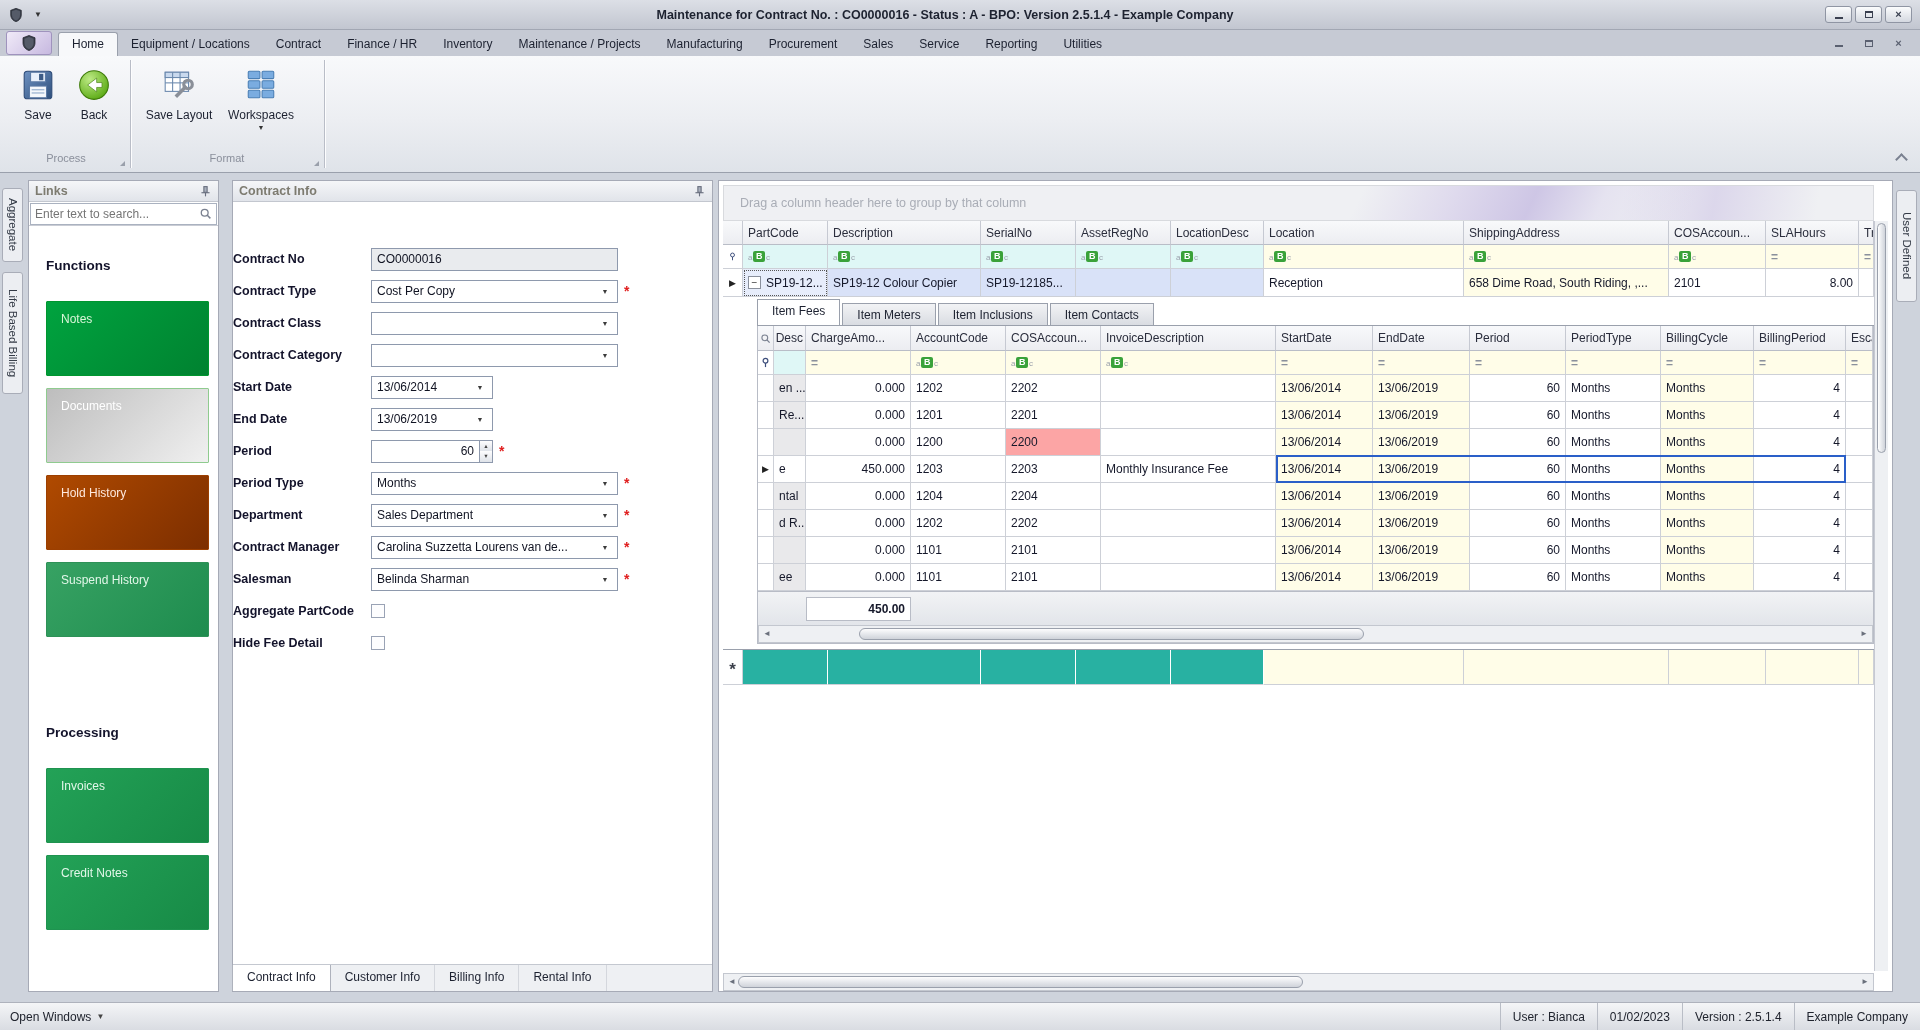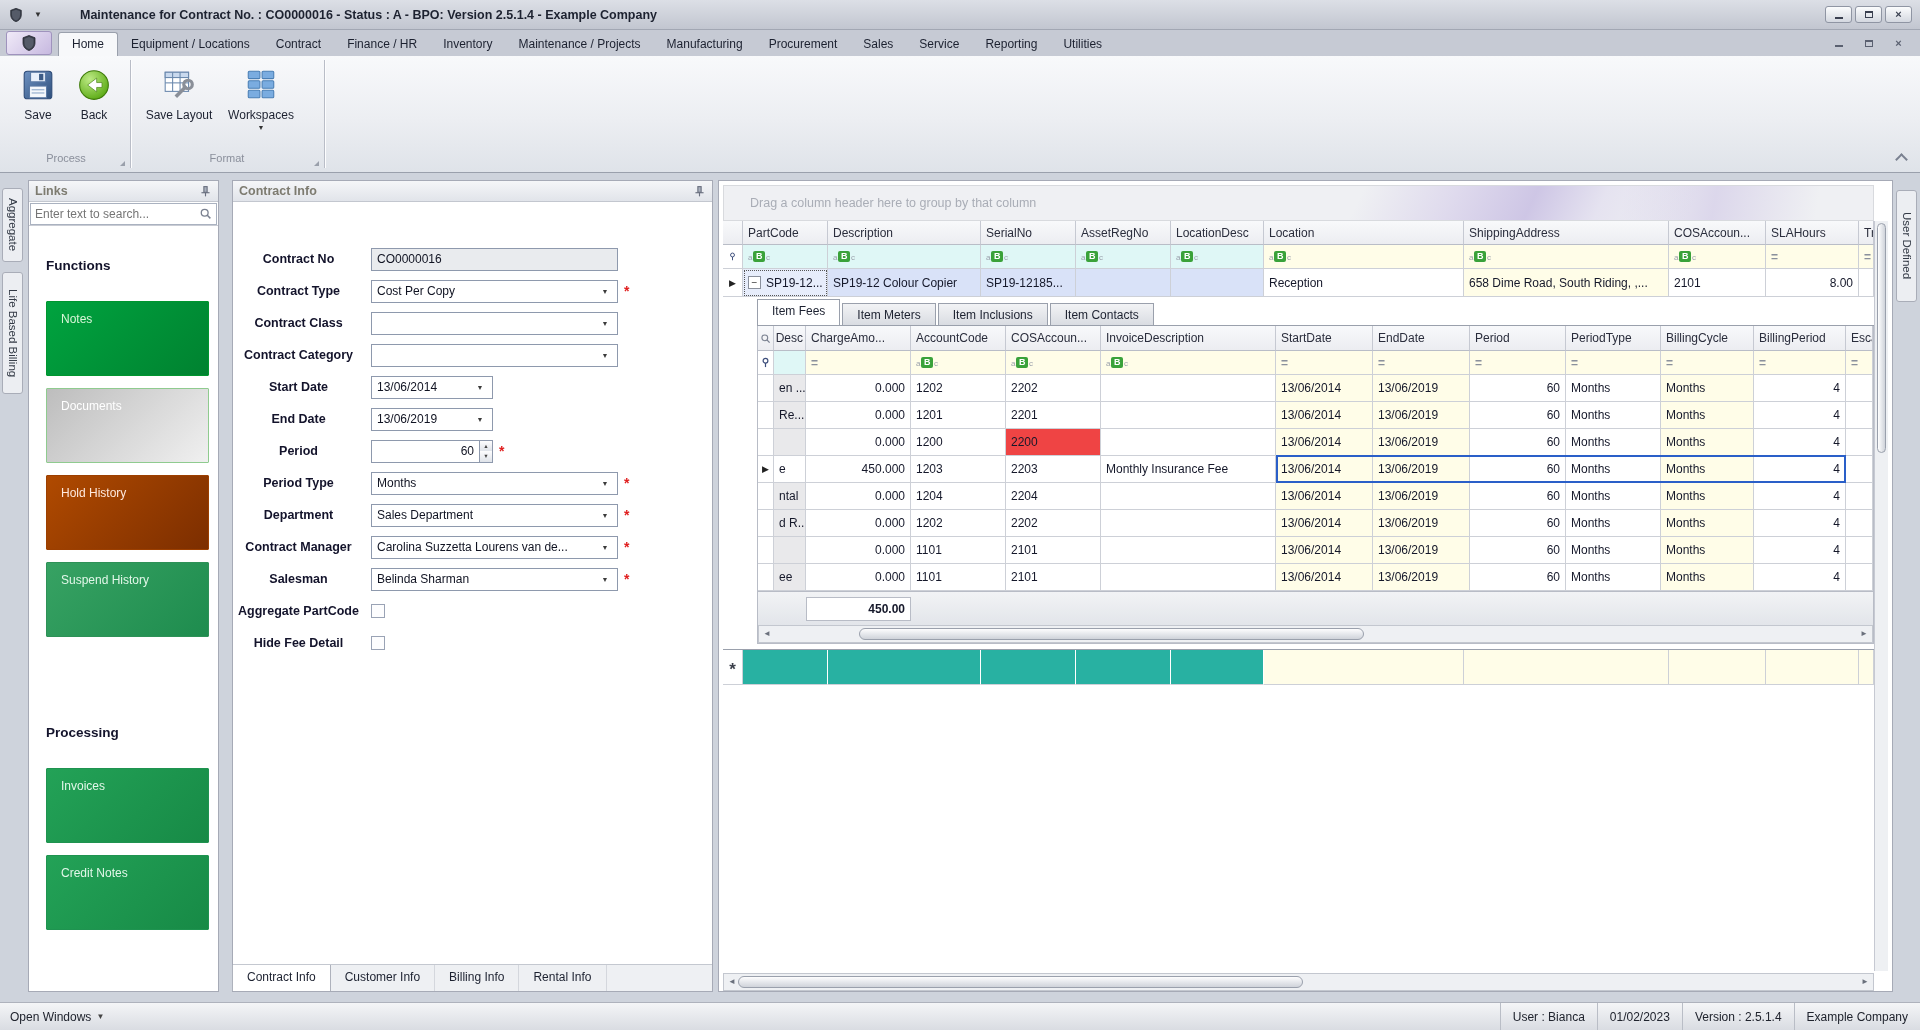--- a/index.html
+++ b/index.html
@@ -4,21 +4,21 @@
 <style>
   * { margin:0; padding:0; box-sizing:border-box; }
   html,body { width:1920px; height:1030px; overflow:hidden; font-family:"Liberation Sans", sans-serif; }
   .screen { position:relative; width:1920px; height:1030px; background:#ced3dc; overflow:hidden; }
 
   
   .titlebar { position:absolute; left:0; top:0; width:1920px; height:30px;
     background:linear-gradient(#dcdfe6,#c2c6d0); border-bottom:1px solid #a2a7b3;
     display:flex; align-items:center; }
   .qat { display:flex; align-items:center; gap:10px; padding-left:8px; width:80px; }
-  .title-text { flex:1; font-size:12.5px; font-weight:bold; color:#1d2230; }
+  .title-text { flex:1; text-align:center; font-size:12.5px; font-weight:bold; color:#1d2230; }
   .winbtns { display:flex; gap:3px; padding-right:8px; width:110px; justify-content:flex-end; }
   .wbtn { width:27px; height:17px; border:1px solid #8f95a3; border-radius:3px;
     background:linear-gradient(#fbfcfd,#d4d8e0); display:flex; align-items:center; justify-content:center;
     color:#3a4050; font-size:11px; font-weight:bold; line-height:1; }
   .glyph-min { width:8px; height:3px; border-bottom:2px solid #3a4050; margin-top:5px; }
   .glyph-rest { width:8px; height:7px; border:1px solid #3a4050; border-top:2px solid #3a4050; }
   .caret { font-size:8px; color:#333; }
 
   
   .tabrow { position:absolute; left:0; top:30px; width:1920px; height:26px; background:#c6cad4;
@@ -63,21 +63,21 @@
   .searchrow { height:24px; border-bottom:1px solid #c9ccd4; display:flex; align-items:center; }
   .searchbox { flex:1; height:22px; margin:1px; border:1px solid #aab2c0; display:flex; align-items:center; padding:0 4px; }
   .searchbox input { flex:1; border:none; outline:none; font-size:12px; color:#808692;
     font-family:"Liberation Sans",sans-serif; background:transparent; }
   .lsec-title { font-size:13.5px; font-weight:bold; color:#13132b; margin:0 0 0 17px; }
   .lbtn { width:163px; height:75px; margin:0 0 12px 17px; border-radius:1px;
     font-size:12px; padding:10px 0 0 14px; }
 
   
   .fr { display:flex; align-items:center; height:32px; }
-  .fr .flabel { width:131px; text-align:center; font-size:12.5px; font-weight:bold; color:#13132b; }
+  .fr .flabel { width:131px; text-align:left; font-size:12.5px; font-weight:bold; color:#13132b; }
   .fr .fctl { margin-left:7px; display:flex; align-items:center; }
   .ctl { height:23px; border:1px solid #8e99ad; background:#fff; font-size:12px; color:#101322;
     display:flex; align-items:center; padding:0 5px; overflow:hidden; white-space:nowrap; }
   .ctl .txt { flex:1; overflow:hidden; text-overflow:ellipsis; }
   .ctl.ro { background:#e9ebee; }
   .ctl .ddb { width:14px; text-align:center; font-size:7px; color:#3c3c3c; flex:0 0 auto; }
   .w-wide { width:247px; } .w-date { width:122px; }
   .spin { width:13px; height:23px; border:1px solid #8e99ad; border-left:none; display:flex; flex-direction:column; }
   .spin span { flex:1; font-size:5.5px; color:#444; text-align:center; line-height:10px; background:linear-gradient(#fdfdfe,#dfe3e9); }
   .req { color:#e01f1f; font-size:14px; font-weight:bold; margin-left:6px; }
@@ -85,21 +85,21 @@
   .btabs { position:absolute; left:0; right:0; bottom:0; height:27px; background:#eef0f3;
     border-top:1px solid #c4c8d0; display:flex; align-items:stretch; }
   .btab { padding:5px 14px; font-size:12px; color:#1c2130; border-right:1px solid #d4d7dd; }
   .btab.active { background:#fff; border-right:1px solid #aeb2bc; box-shadow:-1px 0 0 #aeb2bc; }
 
   
   .groupband { position:absolute; left:4px; top:4px; right:18px; height:36px; background:#eff0f3;
     border:1px solid #d8dade;
     background-image:linear-gradient(115deg, transparent 55%, rgba(186,168,224,.30) 63%, rgba(160,140,210,.42) 70%, rgba(200,188,232,.25) 76%, transparent 84%),
                      linear-gradient(100deg, transparent 78%, rgba(170,150,215,.28) 86%, transparent 95%);
-    display:flex; align-items:center; padding-left:26px; font-size:12.5px; color:#a9adb6; }
+    display:flex; align-items:center; padding-left:16px; font-size:12.5px; color:#a9adb6; }
   .grow { display:flex; position:relative; }
   .gc { border-right:1px solid #cdd0d7; border-bottom:1px solid #cdd0d7; font-size:12px; color:#15182a;
     display:flex; align-items:center; padding:0 5px; overflow:hidden; white-space:nowrap; flex:0 0 auto; }
   .gc.flexc { flex:1 1 auto; }
   .ghead .gc { background:linear-gradient(#f8f9fb,#ecedf1); border-right:1px solid #c6c9d2; border-bottom:1px solid #b9bdc7; color:#2a2d3c; }
   .abc { display:inline-flex; align-items:flex-end; line-height:1; }
   .abc i { font-style:normal; font-size:8px; color:#9aa0ab; }
   .abc b { font-size:9px; color:#fff; background:#3aa23a; border-radius:2px; padding:1px 2.5px; margin:0 1px; }
   .eq { color:#8a909c; font-weight:bold; font-size:12px; }
   .expbox { width:13px; height:13px; border:1px solid #8a909c; background:#fff; font-size:10px; line-height:11px;
@@ -649,21 +649,21 @@
             <div class="gc" style="width: 95px; height: 100%; background: rgb(255, 255, 255);">Months</div>
             <div class="gc" style="width: 93px; height: 100%; background: rgb(255, 253, 232);">Months</div>
             <div class="gc" style="width: 92px; height: 100%; background: rgb(255, 255, 255); justify-content: flex-end;">4</div>
             <div class="gc flexc" style="height: 100%; background: rgb(255, 255, 255);"></div>
           </div>
           <div class="grow" style="height: 27px;">
             <div class="gc" style="width: 16px; height: 100%; justify-content: center; padding: 0px;"></div>
             <div class="gc" style="width: 32px; height: 100%; background: rgb(233, 233, 235);"></div>
             <div class="gc" style="width: 105px; height: 100%; background: rgb(255, 255, 255); justify-content: flex-end;">0.000</div>
             <div class="gc" style="width: 95px; height: 100%; background: rgb(255, 255, 255);">1200</div>
-            <div class="gc" style="width: 95px; height: 100%; background: #ef4444;">2200</div>
+            <div class="gc" style="width: 95px; height: 100%; background: #fca5a5;">2200</div>
             <div class="gc" style="width: 175px; height: 100%; background: rgb(255, 255, 255);"></div>
             <div class="gc" style="width: 97px; height: 100%; background: rgb(255, 253, 232);">13/06/2014</div>
             <div class="gc" style="width: 97px; height: 100%; background: rgb(255, 253, 232);">13/06/2019</div>
             <div class="gc" style="width: 96px; height: 100%; background: rgb(255, 255, 255); justify-content: flex-end;">60</div>
             <div class="gc" style="width: 95px; height: 100%; background: rgb(255, 255, 255);">Months</div>
             <div class="gc" style="width: 93px; height: 100%; background: rgb(255, 253, 232);">Months</div>
             <div class="gc" style="width: 92px; height: 100%; background: rgb(255, 255, 255); justify-content: flex-end;">4</div>
             <div class="gc flexc" style="height: 100%; background: rgb(255, 255, 255);"></div>
           </div>
           <div class="grow" style="height: 27px;">

